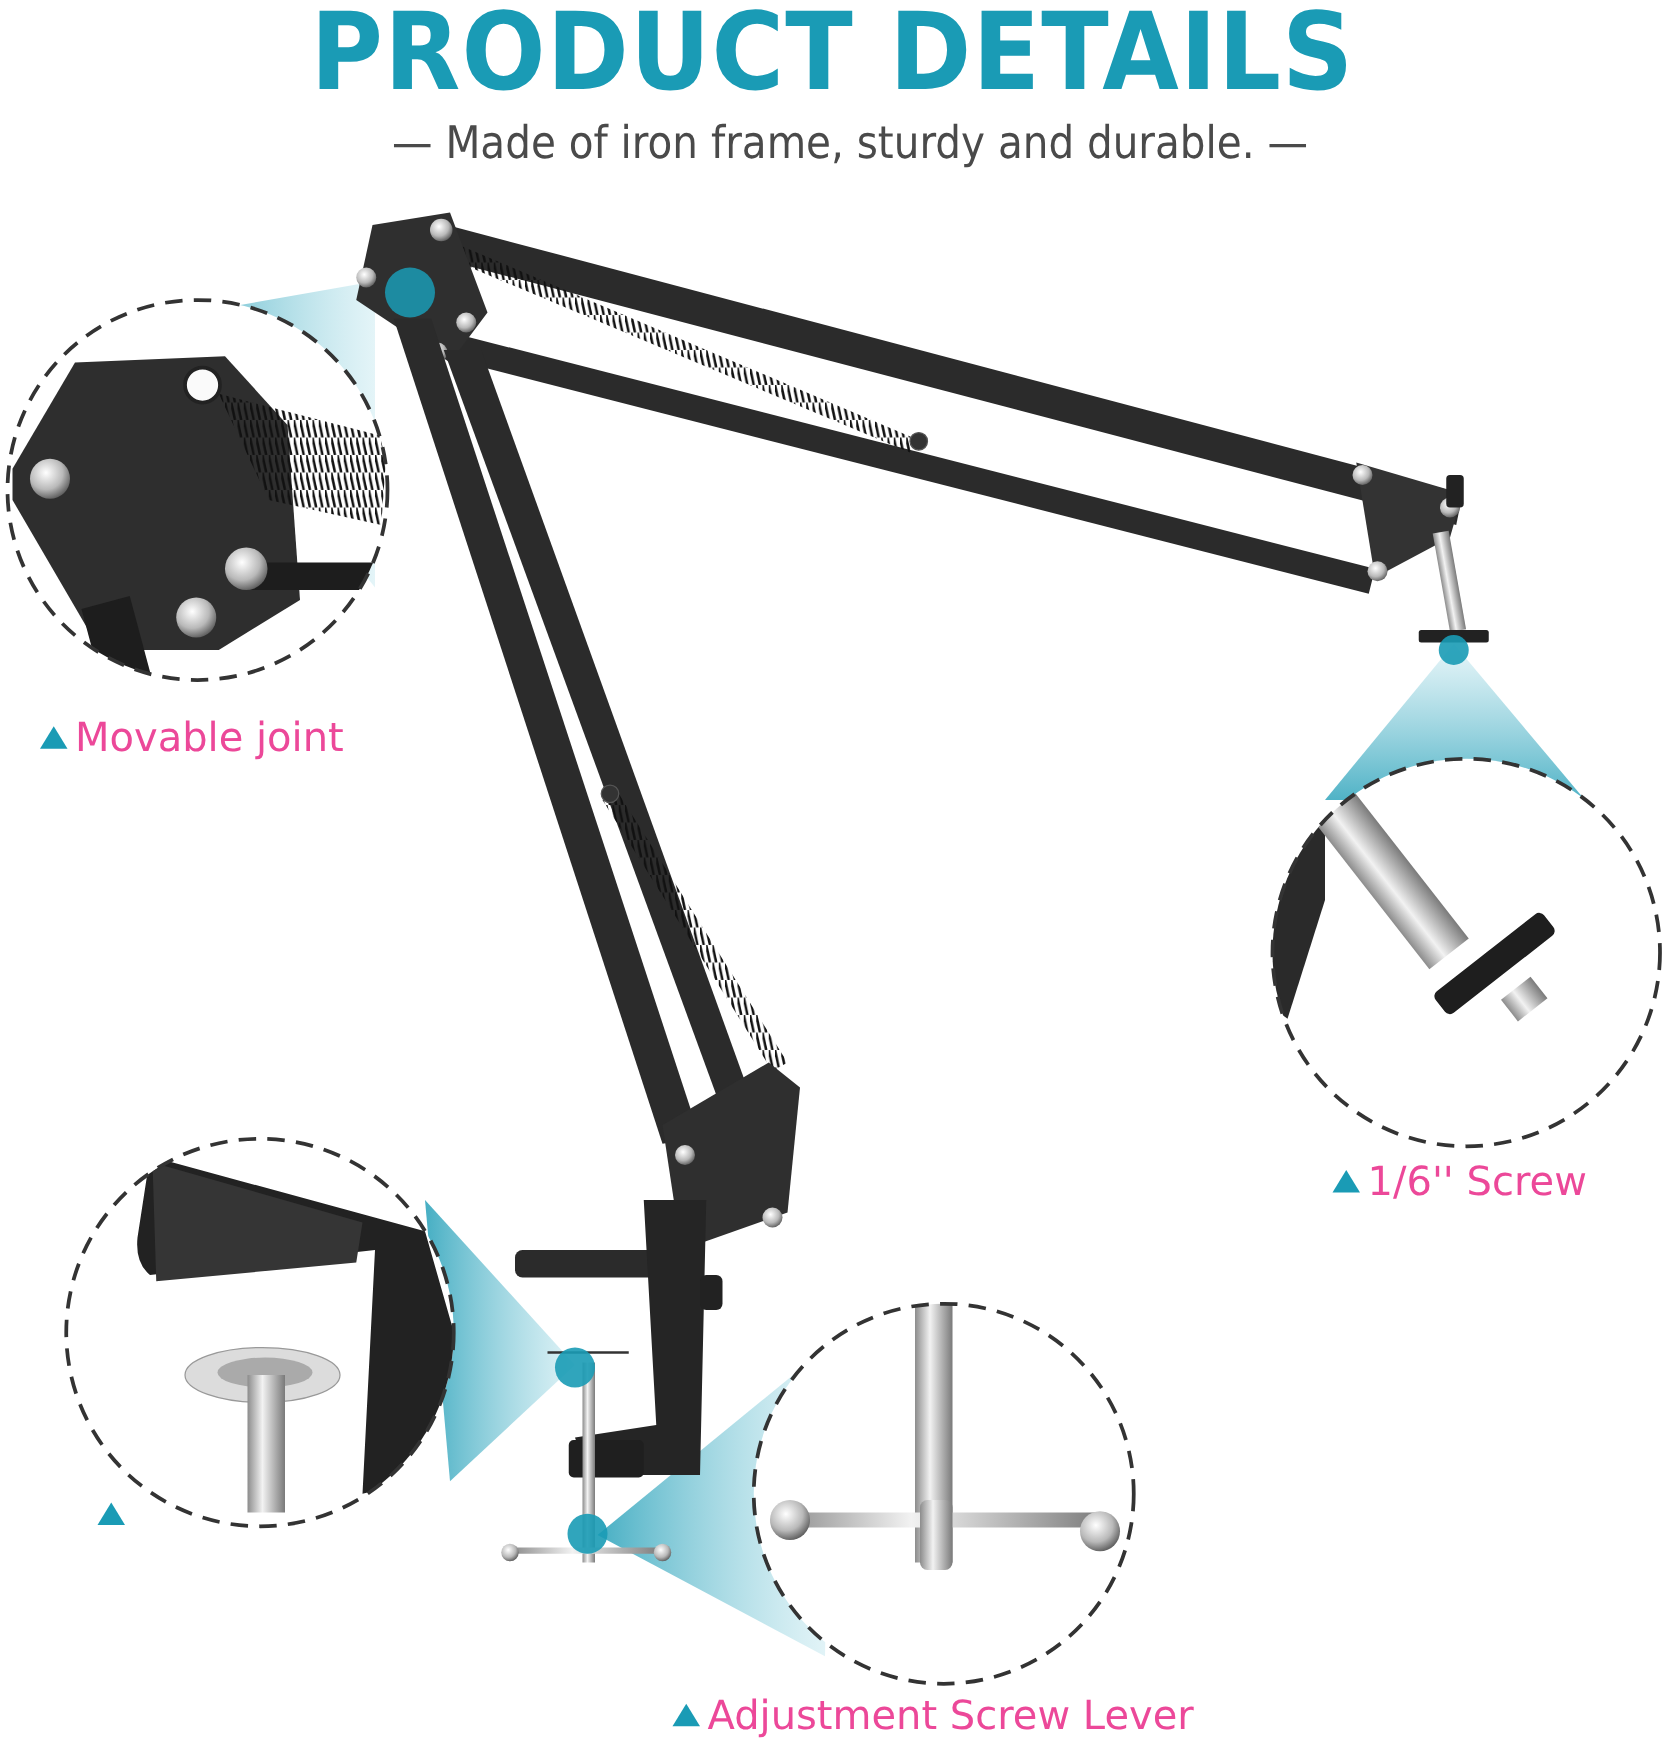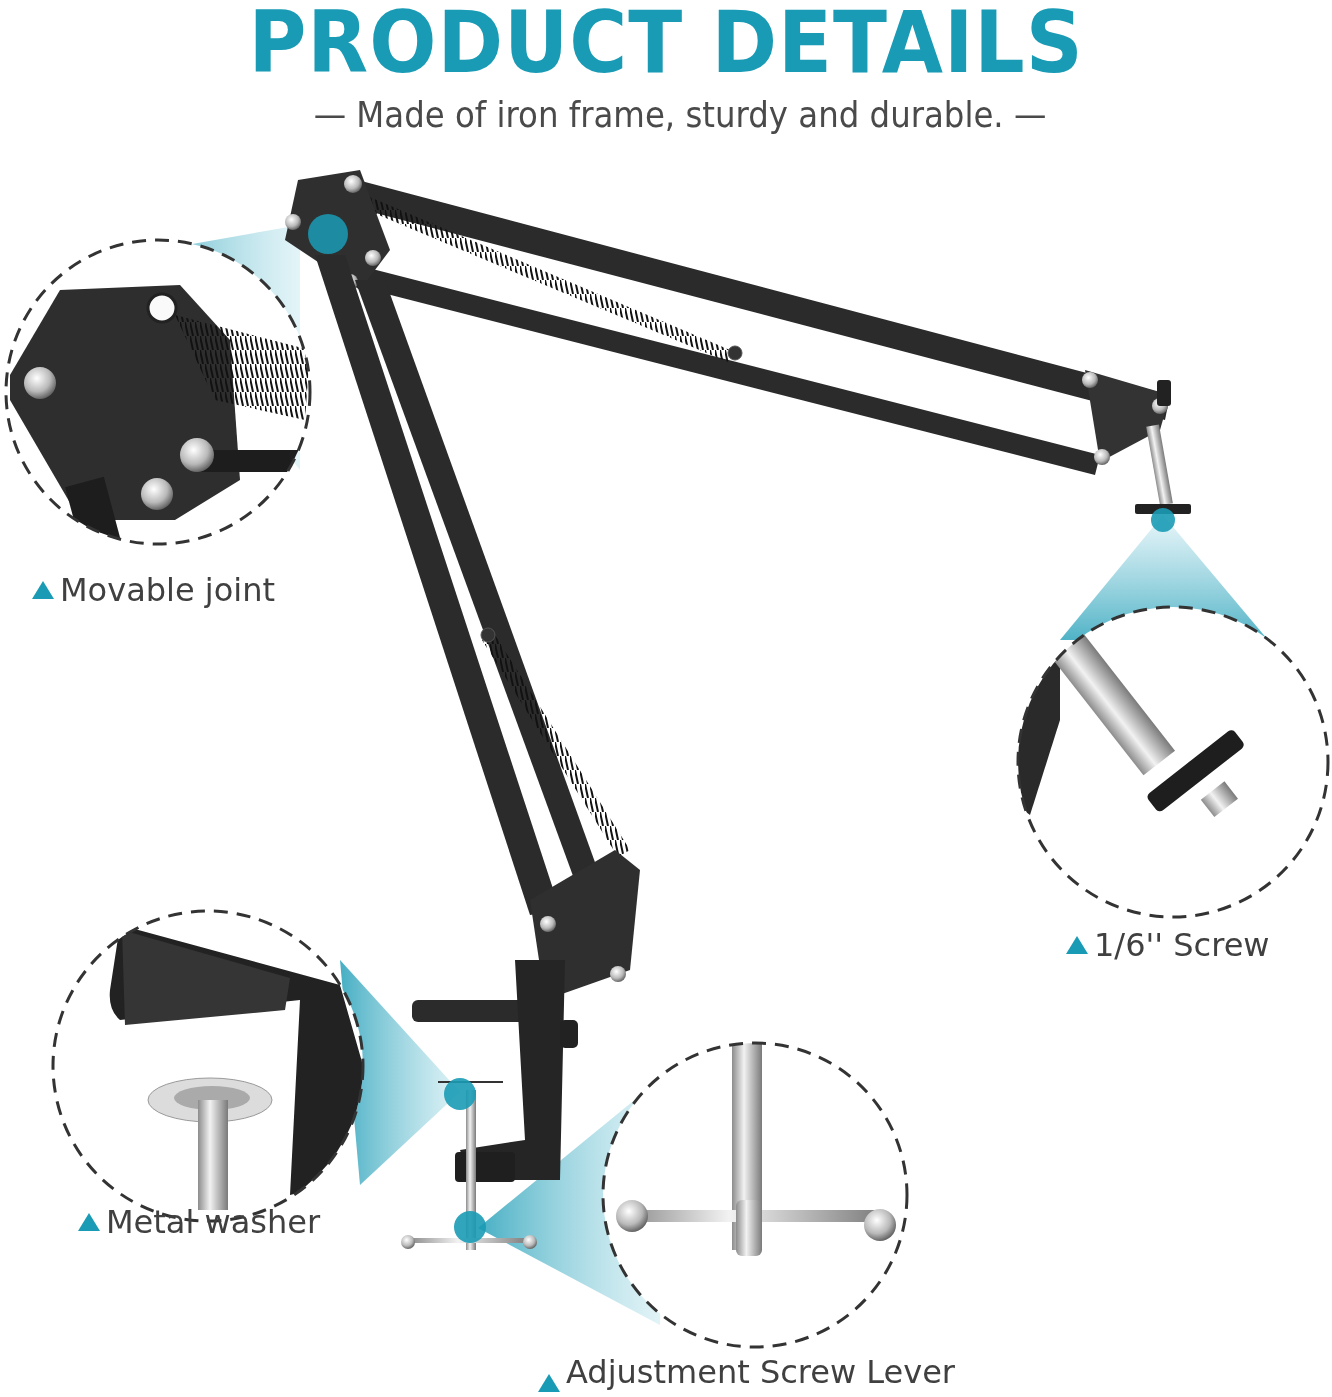--- a/index.html
+++ b/index.html
@@ -4,21 +4,21 @@
 <style>
   html, body { margin:0; padding:0; background:#ffffff; }
   body { width:1332px; height:1397px; position:relative; overflow:hidden;
          font-family:"DejaVu Sans", "Liberation Sans", sans-serif; }
   .title { position:absolute; left:0; top:-6px; width:1332px; text-align:center;
            font-size:86px; font-weight:bold; color:#1a9bb5; letter-spacing:1px;
            font-family:"DejaVu Sans", sans-serif; line-height:96px; transform:scaleX(0.92); }
   .subtitle { position:absolute; left:0; top:92px; width:1360px; text-align:center;
               font-size:36px; color:#4a4a4a; line-height:46px;
               font-family:"DejaVu Sans", sans-serif; transform:scaleX(0.9); }
-  .label { position:absolute; font-size:32px; color:#404040; line-height:40px; white-space:nowrap;
+  .label { position:absolute; font-size:32px; color:#ec4899; line-height:40px; white-space:nowrap;
            font-family:"DejaVu Sans", sans-serif; display:flex; align-items:center; }
   .tri { display:inline-block; width:0; height:0; border-left:11px solid transparent;
          border-right:11px solid transparent; border-bottom:18px solid #1a9bb5; margin-right:6px; }
   svg.art { position:absolute; left:0; top:0; }
 </style>
 </head>
 <body>
 
 <div class="title">PRODUCT DETAILS</div>
 <div class="subtitle">— Made of iron frame, sturdy and durable. —</div>
@@ -178,18 +178,17 @@
 <div class="label" style="left:32px; top:570px;">
   <span class="tri"></span>
   <span>Movable joint</span>
 </div>
 <div class="label" style="left:1066px; top:925px;">
   <span class="tri"></span>
   <span>1/6'' Screw</span>
 </div>
 <div class="label" style="left:78px; top:1202px;">
   <span class="tri"></span>
-  <span>Metal washer</span>
 </div>
-<div class="label" style="left:538px; top:1352px;align-items:flex-end;">
+<div class="label" style="left:538px; top:1352px;">
   <span class="tri"></span>
   <span>Adjustment Screw Lever</span>
 </div>
 
 </body></html>

